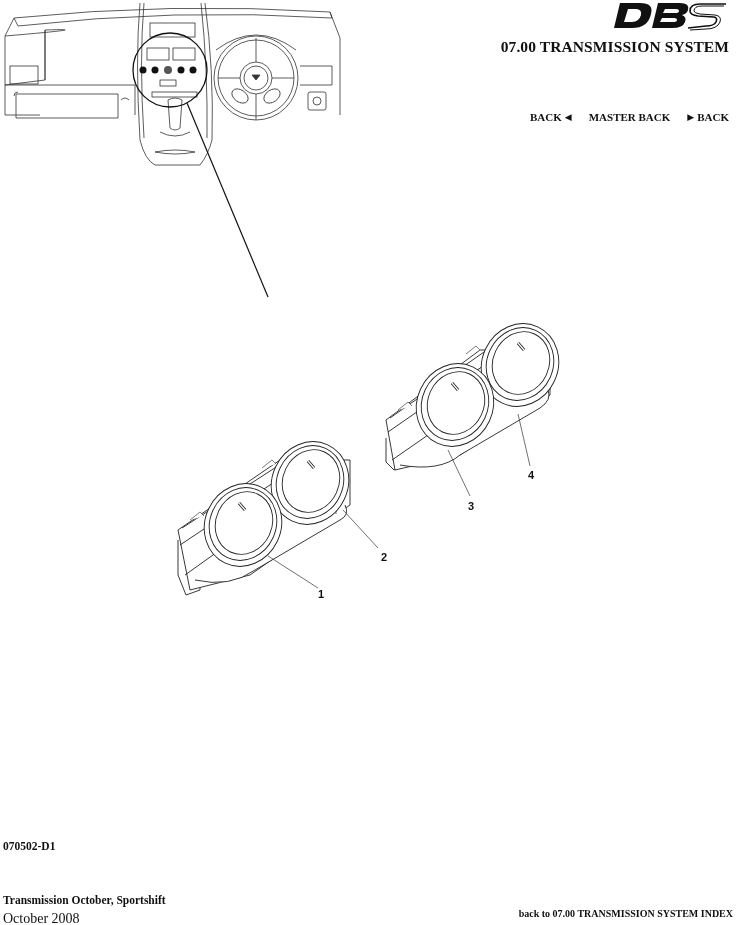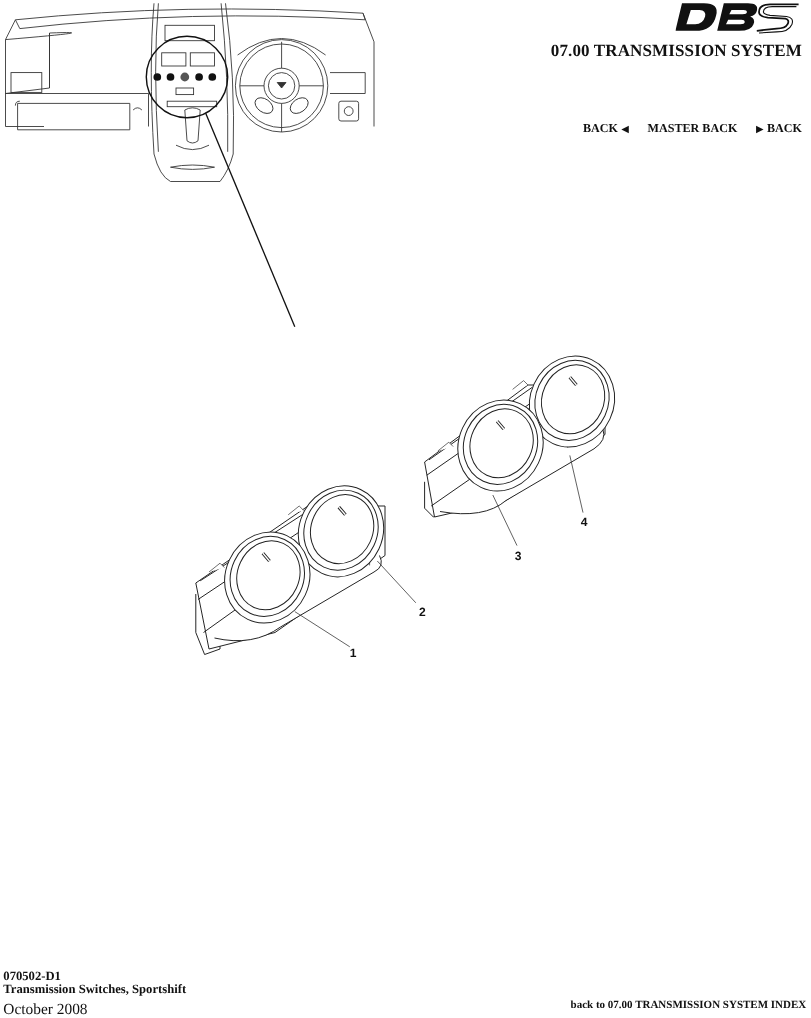--- a/index.html
+++ b/index.html
@@ -6,21 +6,21 @@
   body{width:737px;height:925px;position:relative;overflow:hidden;font-family:"Liberation Serif","DejaVu Serif",serif;color:#111;}
   .abs{position:absolute;}
   .logo{right:8px;top:0;width:115px;height:32px;}
   .section-title{right:8px;top:38px;font-size:15.5px;font-weight:bold;letter-spacing:0.1px;white-space:nowrap;}
   .nav{right:8px;top:64px;font-size:11px;font-weight:bold;white-space:nowrap;display:flex;gap:0;align-items:center;margin-top:47px;}
   .nav span{cursor:pointer;}
   .nav .arrow{font-size:9px;margin:0 3px;}
   .nav .sep{display:inline-block;width:14px;}
   .art{left:0;top:0;}
   .callout{font-family:"Liberation Sans","DejaVu Sans",sans-serif;font-size:11px;font-weight:bold;}
-  .footer-code{left:3px;top:882px;font-size:11.5px;font-weight:bold;font-family:Liberation Serif, serif;}
+  .footer-code{left:3px;top:840px;font-size:11.5px;font-weight:bold;font-family:Liberation Serif, serif;}
   .footer-title{left:3px;top:894px;font-size:11.5px;font-weight:bold;}
   .footer-date{left:3px;top:911px;font-size:14px;}
   .footer-link{right:4px;top:908px;font-size:10px;font-weight:bold;cursor:pointer;white-space:nowrap;text-align:right;}
 </style>
 </head>
 <body>
 
 <div class="abs logo">
   <svg width="115" height="32" viewBox="0 0 115 32">
 
@@ -156,15 +156,15 @@
     <line x1="518" y1="414" x2="530" y2="466"></line>
   </g>
 </svg>
 
 <div class="abs callout" style="left:318px;top:588px;">1</div>
 <div class="abs callout" style="left:381px;top:551px;">2</div>
 <div class="abs callout" style="left:468px;top:500px;">3</div>
 <div class="abs callout" style="left:528px;top:469px;">4</div>
 
 <div class="abs footer-code">070502-D1</div>
-<div class="abs footer-title">Transmission Switches, Sportshift</div>
+<div class="abs footer-title">Transmission October, Sportshift</div>
 <div class="abs footer-date">October 2008</div>
 <div class="abs footer-link">back to 07.00 TRANSMISSION SYSTEM INDEX</div>
 
 </body></html>

